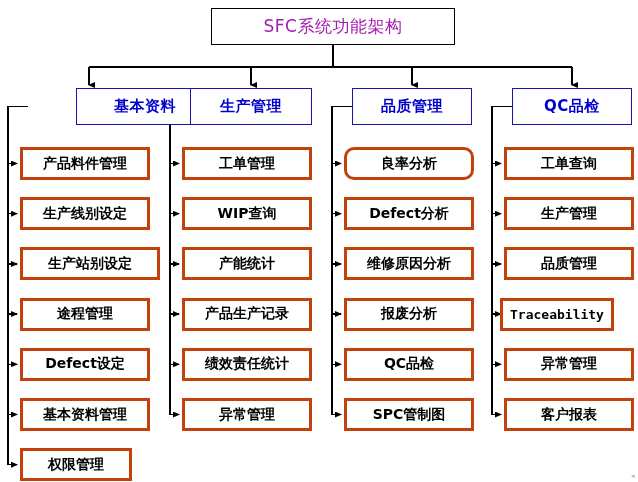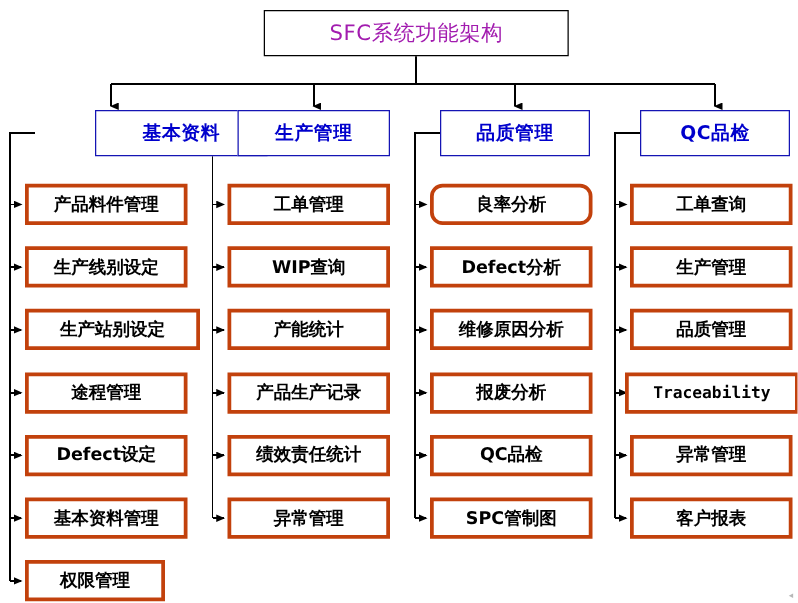--- a/index.html
+++ b/index.html
@@ -161,19 +161,19 @@
       <div class="node leaf-node" style="left: 344px; top: 147px; width: 130px; height: 33px; border-radius: 10px;">良率分析</div>
       <div class="node leaf-node" style="left: 344px; top: 197.2px; width: 130px; height: 33px;">Defect分析</div>
       <div class="node leaf-node" style="left: 344px; top: 247.4px; width: 130px; height: 33px;">维修原因分析</div>
       <div class="node leaf-node" style="left: 344px; top: 297.6px; width: 130px; height: 33px;">报废分析</div>
       <div class="node leaf-node" style="left: 344px; top: 347.8px; width: 130px; height: 33px;">QC品检</div>
       <div class="node leaf-node" style="left: 344px; top: 398px; width: 130px; height: 33px;">SPC管制图</div>
       <div class="node head-node" style="left: 512px; top: 88px; width: 120px; height: 37px;">QC品检</div>
       <div class="node leaf-node" style="left: 504px; top: 147px; width: 130px; height: 33px;">工单查询</div>
       <div class="node leaf-node" style="left: 504px; top: 197.2px; width: 130px; height: 33px;">生产管理</div>
       <div class="node leaf-node" style="left: 504px; top: 247.4px; width: 130px; height: 33px;">品质管理</div>
-      <div class="node leaf-node latin" style="left: 500px; top: 297.6px; width: 139px; height: 33px;">Traceability</div>
+      <div class="node leaf-node latin" style="left: 500px; top: 297.6px; width: 114px; height: 33px;">Traceability</div>
       <div class="node leaf-node" style="left: 504px; top: 347.8px; width: 130px; height: 33px;">异常管理</div>
       <div class="node leaf-node" style="left: 504px; top: 398px; width: 130px; height: 33px;">客户报表</div>
     </div>
 
   <span class="corner-mark">◂</span>
 </div>
 
 </body></html>

